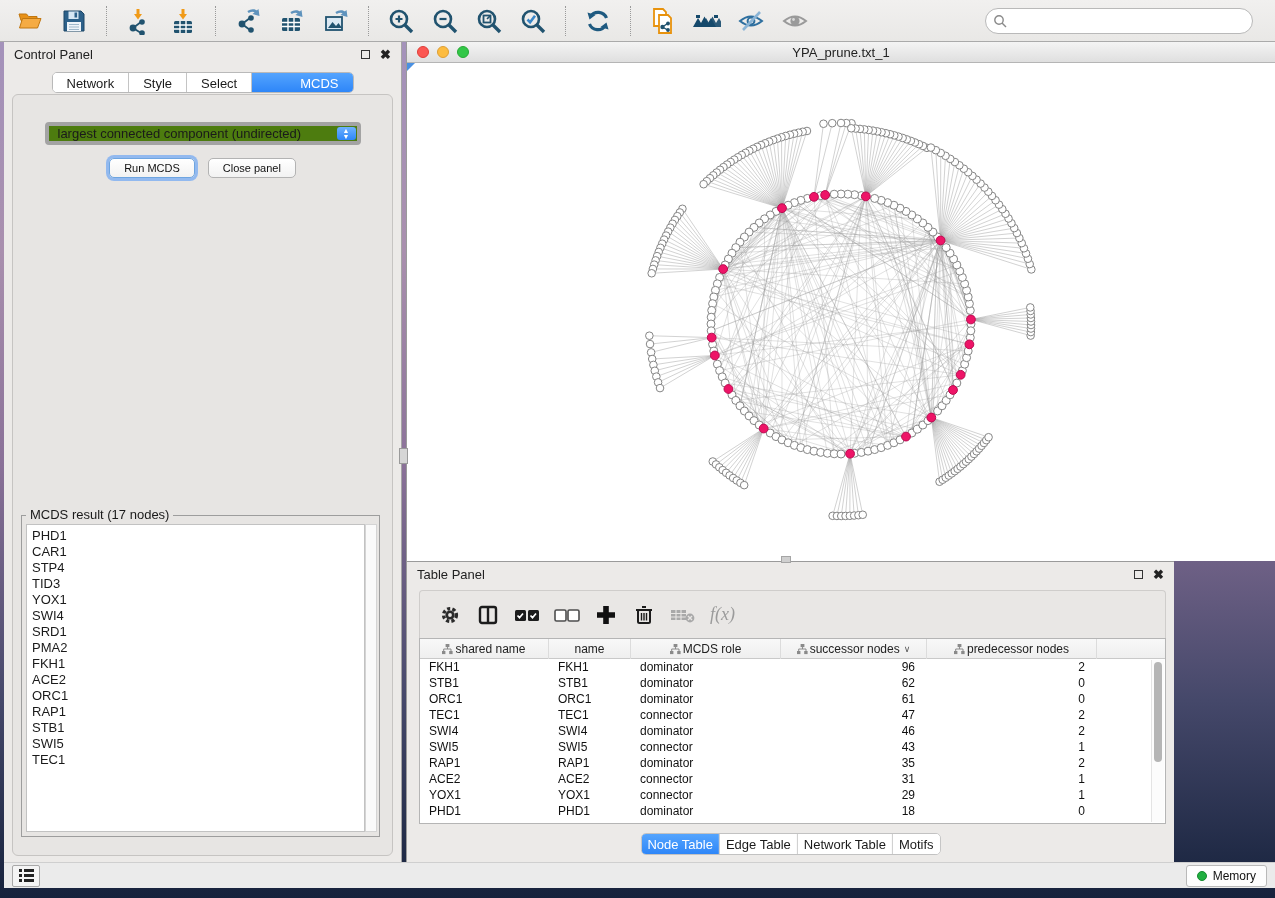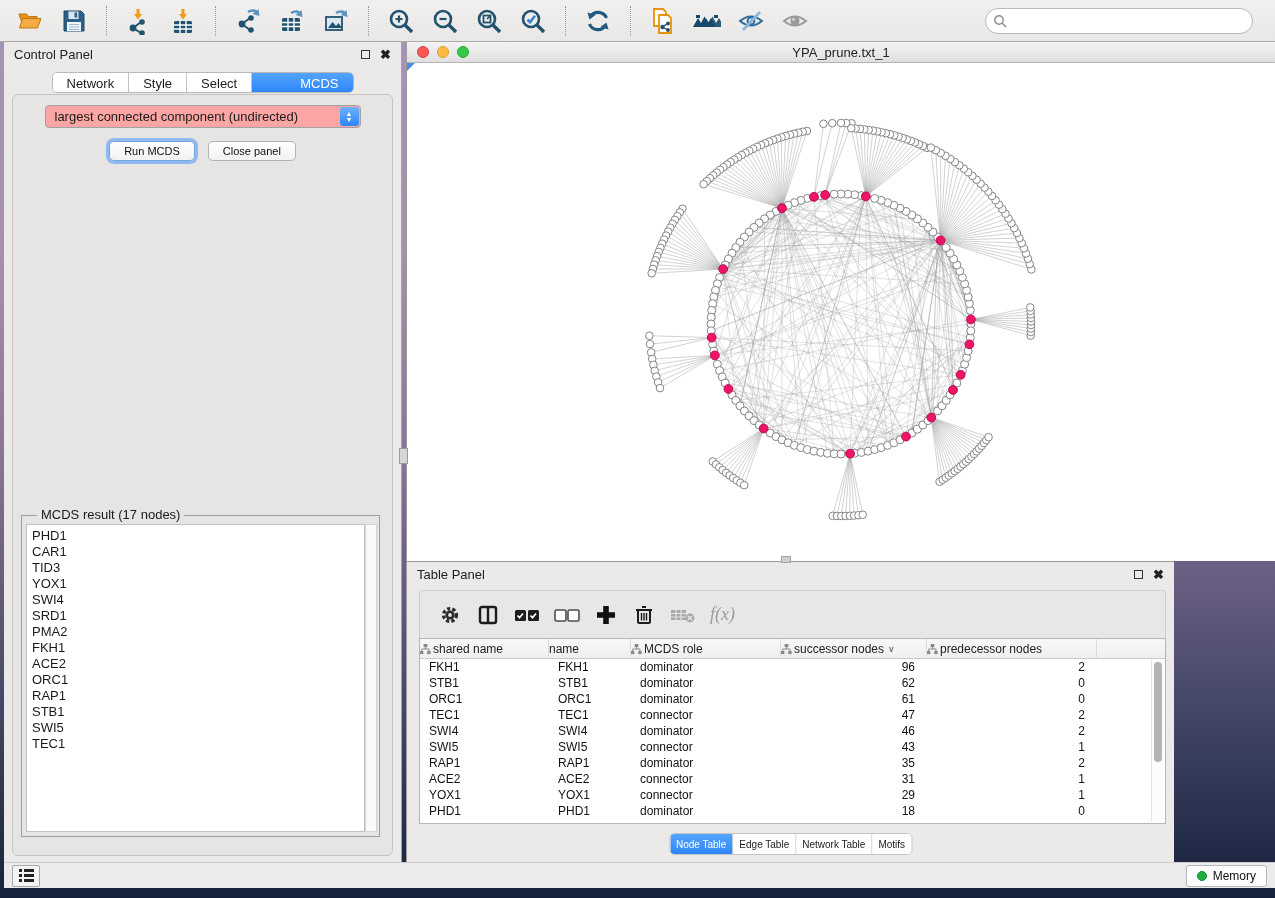--- a/index.html
+++ b/index.html
@@ -47,43 +47,43 @@
   }
   .cp-tab{padding:2px 14px; font-size:13px; background:#fff; border-right:1px solid #c4c4c4; cursor:default; line-height:17px;}
   .cp-tab:last-child{border-right:none;}
   .cp-tab.sel{background:linear-gradient(#54a4fe,#2e86f8); color:#fff;padding-left:48px;}
   .cp-inner{
     position:absolute; left:8px; right:8px; top:52px; bottom:6px;
     background:#e7e5e3; border:1px solid #c6c4c2; border-radius:6px;
   }
   .opt-label{text-align:center; margin-top:22px; font-size:13px;}
   .select-box{
-    margin:10px auto 0 auto; width:316px; height:23px; background:#fca5a5;
-    border:1px solid #a3a3a3; border-radius:4px; display:flex; align-items:center;
+    margin:27px auto 0 auto; width:316px; height:23px; background:#4d7c0f;
+    border:4px solid #a3a3a3; border-radius:4px; display:flex; align-items:center;
     position:relative; font-size:13px;
   }
   .select-value{padding-left:9px; white-space:nowrap; overflow:hidden;}
   .select-stepper{
     position:absolute; right:1px; top:1px; bottom:1px; width:19px; border-radius:3px;
     background:linear-gradient(#6db1fe,#2e86f8); color:#fff;
     display:flex; flex-direction:column; align-items:center; justify-content:center; gap:0;
   }
   .select-stepper span{font-size:7px; line-height:6px;}
   .btn-row{display:flex; justify-content:center; gap:13px; margin-top:13px;}
   .push-btn{
     background:linear-gradient(#ffffff,#f2f2f2); border:1px solid #b3b3b3; border-radius:5px;
     font-size:11px; padding:3px 14px; font-family:"Liberation Sans",sans-serif; color:#111;
   }
   .push-btn.focused{box-shadow:0 0 0 3px rgba(77,150,250,.55); border-color:#6ea5e0;}
   .result-group{
     position:absolute; left:8px; right:12px; top:420px; bottom:18px;
     border:1px solid #9d9d9d; background:#e7e5e3;
   }
   .result-legend{
-    position:absolute; top:-9px; left:15px; background:#e7e5e3; padding:0 4px; font-size:13px;
+    position:absolute; top:-9px; left:4px; background:#e7e5e3; padding:0 4px; font-size:13px;
   }
   .result-list{
     position:absolute; inset:8px 14px 4px 4px; background:#fff; border:1px solid #c2c2c2;
     overflow:hidden; padding:3px 0 0 5px; font-size:13px; line-height:16px;
   }
   .result-scroll{
     position:absolute; top:8px; bottom:4px; right:2px; width:12px; background:#fafafa;
     border:1px solid #d4d4d4;
   }
   .result-item{height:16px;}
@@ -128,37 +128,37 @@
     display:flex; align-items:center; gap:14px; padding-left:18px;
   }
   .tp-icon{display:flex; align-items:center; justify-content:center; min-width:24px; height:26px;}
   .fx-label{font-family:"Liberation Serif",serif; font-style:italic; font-size:18px; color:#9b9b9b;}
   .tp-table{
     position:absolute; left:12px; right:8px; top:76px; bottom:38px; background:#fff;
     border:1px solid #b5b5b5; overflow:hidden;
   }
   .thead{display:flex; height:20px; background:linear-gradient(#f8f8f8,#efefef); border-bottom:1px solid #c9c9c9;}
   .th{
-    display:flex; align-items:center; gap:2px; font-size:12px; color:#222;
+    display:flex; align-items:center; justify-content:center; gap:2px; font-size:12px; color:#222;
     border-right:1px solid #dcdcdc; height:20px;
   }
   .sort-char{font-size:9px; color:#555; margin-left:2px;}
   .trow{display:flex; height:16px; align-items:center; font-size:12px; color:#111;}
   .td{white-space:nowrap; overflow:hidden;}
   .td.left{padding-left:9px; text-align:left;}
   .td.num{padding-right:12px; text-align:right;}
   .tp-scroll{
     position:absolute; right:1px; top:21px; bottom:1px; width:13px; background:#fcfcfc; border-left:1px solid #e4e4e4;
   }
   .tp-thumb{position:absolute; left:2px; right:2px; top:2px; height:100px; background:#b5b5b5; border-radius:5px;}
   .tp-tabs{
     position:absolute; left:50%; transform:translateX(-50%); bottom:7px; height:22px;
     display:flex; border:1px solid #c2c2c2; border-radius:5px; overflow:hidden; background:#fff;
   }
-  .tp-tab{padding:3px 6px; font-size:10px; background:#fff; border-right:1px solid #c9c9c9; line-height:16px;}
+  .tp-tab{padding:3px 6px; font-size:13px; background:#fff; border-right:1px solid #c9c9c9; line-height:16px;}
   .tp-tab:last-child{border-right:none;}
   .tp-tab.sel{background:linear-gradient(#54a4fe,#2e86f8); color:#fff;}
 
   
   .status-bar{
     position:absolute; left:4px; right:0; top:862px; height:26px; background:#ebebeb;
     border-top:1px solid #cfcfcf; display:flex; align-items:center; padding:4px 8px;
   }
   .list-btn{
     width:28px; height:22px; background:#f4f4f4; border:1px solid #a8a8a8; border-radius:2px;
@@ -354,20 +354,21 @@
       </div>
       <div class="btn-row">
         <button class="push-btn focused">Run MCDS</button>
         <button class="push-btn">Close panel</button>
       </div>
       <div class="result-group">
         <span class="result-legend">MCDS result (17 nodes)</span>
         <div class="result-list" id="result-list">
             <div class="result-item">PHD1</div>
             <div class="result-item">CAR1</div>
+            <div class="result-item">STP4</div>
             <div class="result-item">TID3</div>
             <div class="result-item">YOX1</div>
             <div class="result-item">SWI4</div>
             <div class="result-item">SRD1</div>
             <div class="result-item">PMA2</div>
             <div class="result-item">FKH1</div>
             <div class="result-item">ACE2</div>
             <div class="result-item">ORC1</div>
             <div class="result-item">RAP1</div>
             <div class="result-item">STB1</div>

